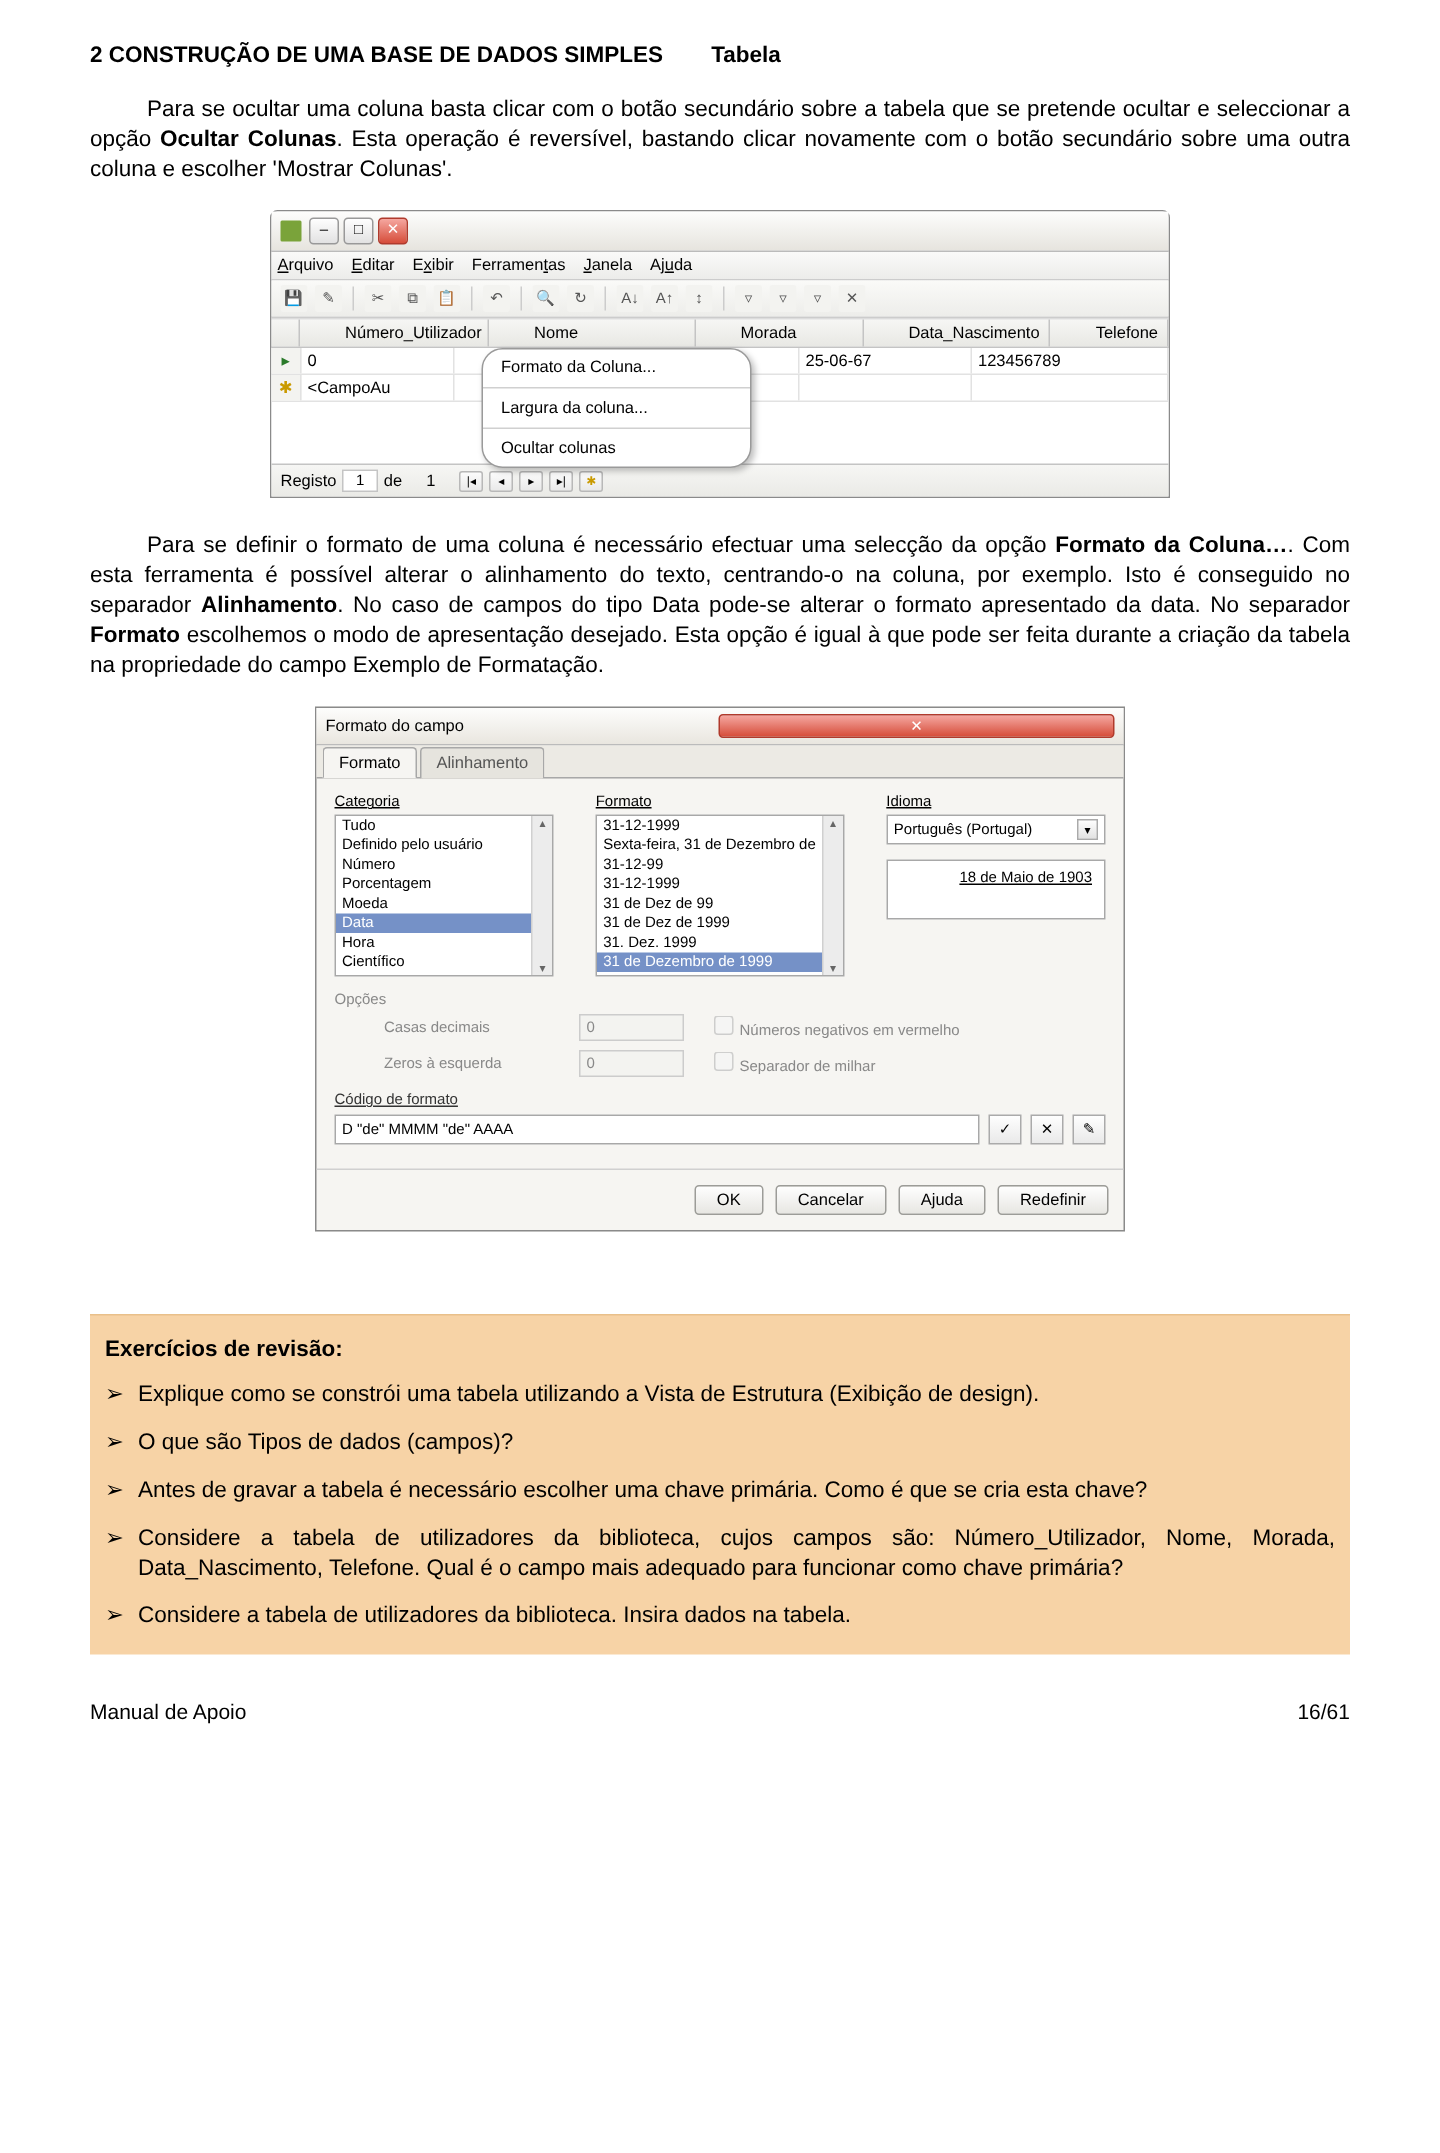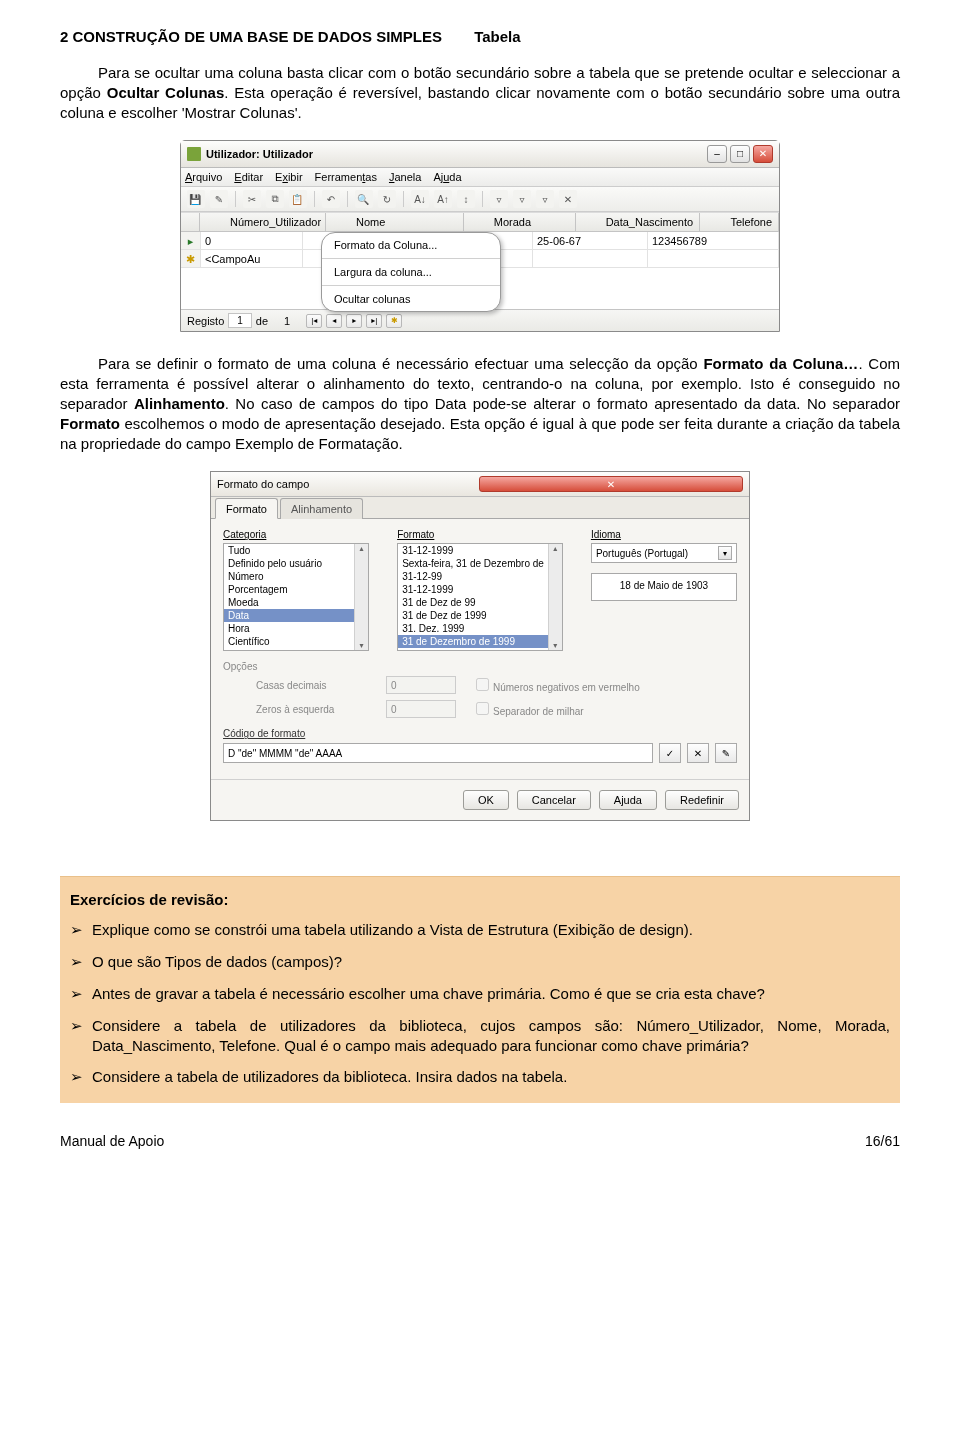--- a/index.html
+++ b/index.html
@@ -154,22 +154,22 @@
   .dlg .dropdown {
     border:1px solid #a8a8a8; background:#fff; height:20px;
     display:flex; align-items:center; padding:0 4px; font-size:10px;
   }
   .dlg .dropdown .dd-text { flex:1; }
   .dlg .dropdown .dd-btn {
     width:14px; height:14px; background:linear-gradient(#fefefe,#e2e2e2);
     border:1px solid #aaa; display:inline-flex; align-items:center; justify-content:center; font-size:8px;
   }
   .dlg .preview {
-    margin-top:10px; border:1px solid #a8a8a8; background:#fff; height:28px;
-    text-align:center; padding:6px 8px; font-size:10px;
+    margin-top:10px; border:1px solid #a8a8a8; background:#fff; height:40px;
+    text-align:right; padding:6px 8px; font-size:10px;text-decoration:underline;
   }
   .dlg .section-label { font-size:10px; color:#888; margin:10px 0 4px 0; }
   .dlg .optrow { display:flex; align-items:center; gap:20px; margin-bottom:6px; font-size:10px; color:#888;margin-left:33px; }
   .dlg .optrow .lbl { width:110px; }
   .dlg .optrow .numbox {
     border:1px solid #ccc; background:#f3f3f0; width:70px; height:18px;
     display:inline-flex; align-items:center; padding:0 4px;
   }
   .dlg .optrow input[type=checkbox] { margin:0 4px 0 0; }
   .dlg .codefmt {
@@ -221,21 +221,20 @@
   </div>
 
   <p class="para indent mb">
     <span>Para se ocultar uma coluna basta clicar com o botão secundário sobre a tabela que se pretende ocultar e seleccionar a opção </span><span class="bold">Ocultar Colunas</span><span>. Esta operação é reversível, bastando clicar novamente com o botão secundário sobre uma outra coluna e escolher 'Mostrar Colunas'.</span>
   </p>
 
   <div class="figure-wrap">
     <div class="win">
       <div class="titlebar">
         <span class="icon-app"></span>
-        <span class="title-text">Utilizador: Utilizador</span>
         <div class="win-btns">
           <span class="wbtn">–</span>
           <span class="wbtn">□</span>
           <span class="wbtn close">✕</span>
         </div>
       </div>
       <div class="menubar">
         <span><u>A</u>rquivo</span>
         <span><u>E</u>ditar</span>
         <span>E<u>x</u>ibir</span>

